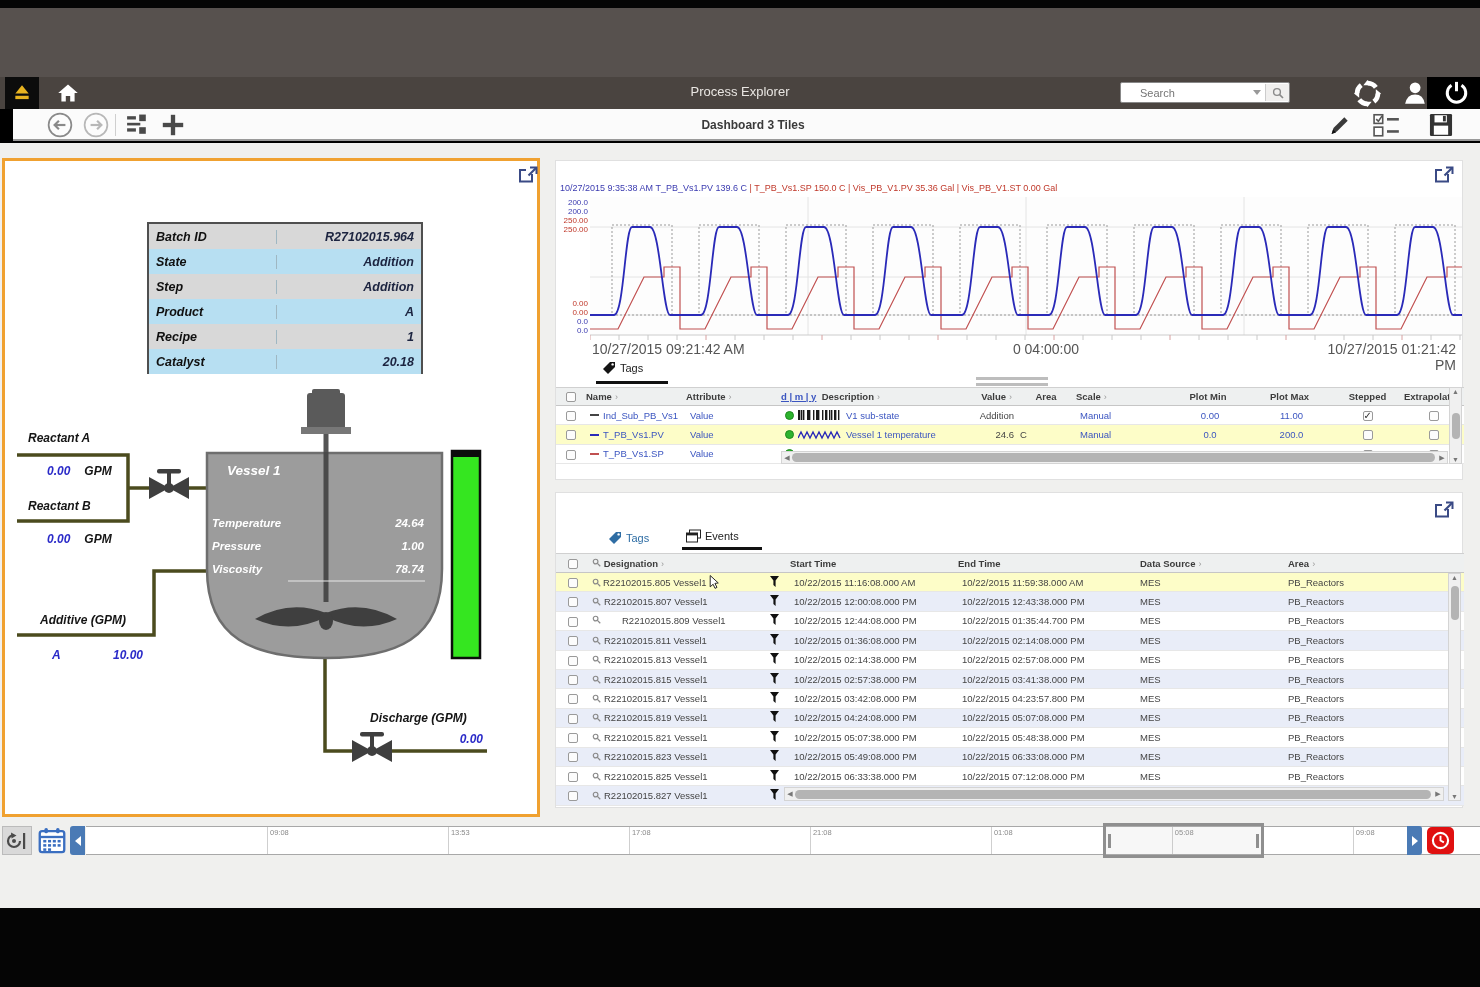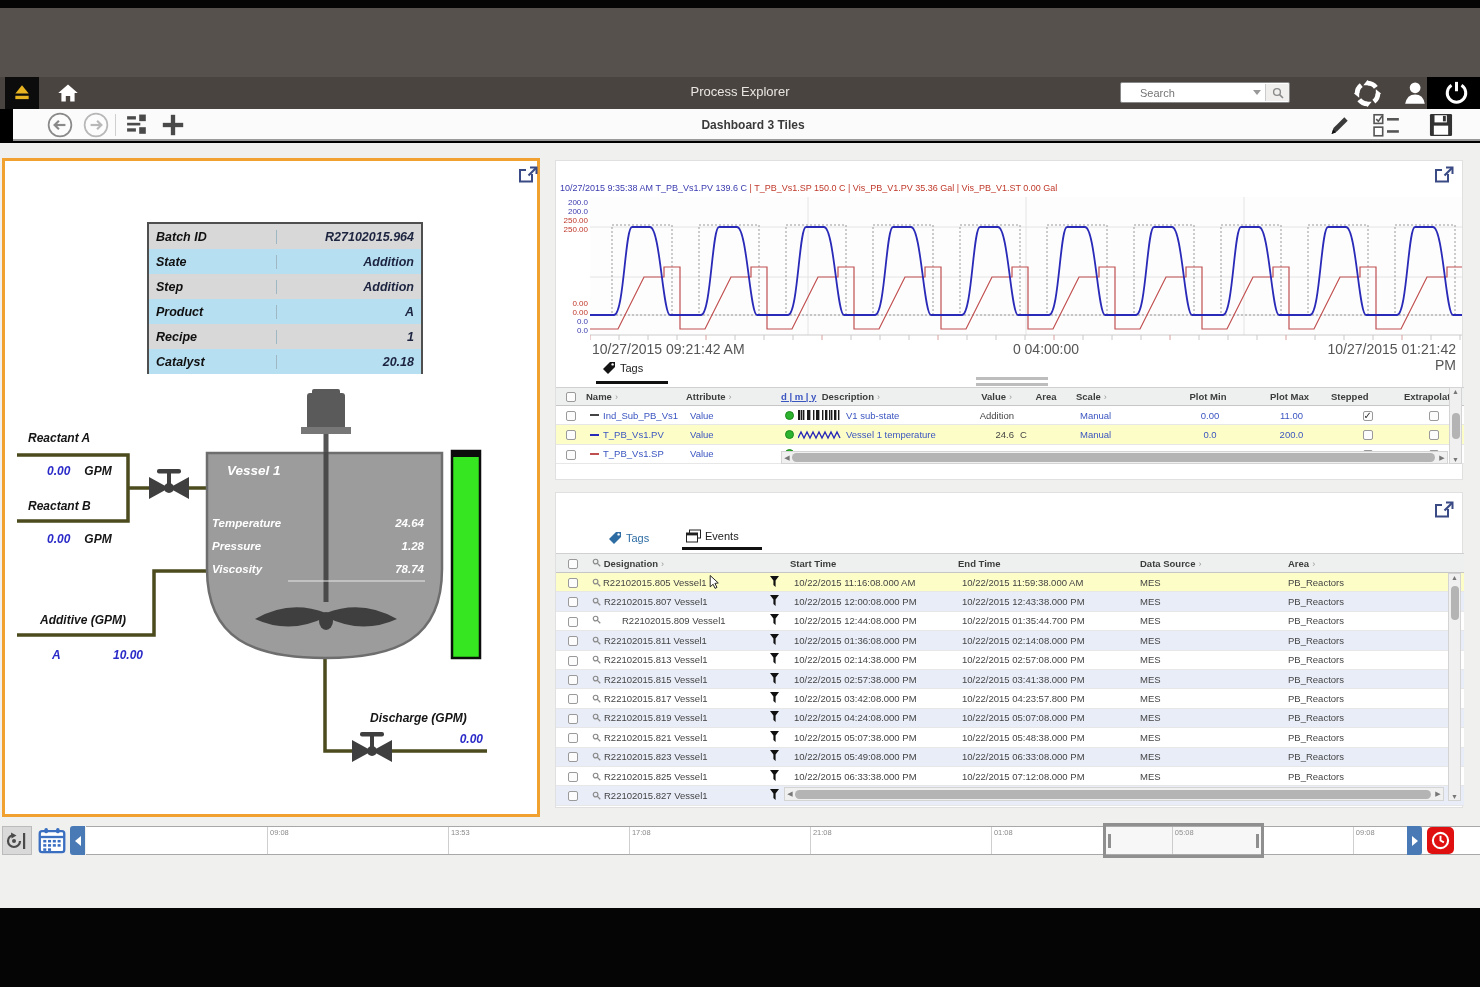--- a/index.html
+++ b/index.html
@@ -293,21 +293,21 @@
     <div class="abs dlabel" style="left:365px;top:550px;">Discharge (GPM)</div>
     <div class="abs dvalue" style="left:400px;top:571px;width:78px;text-align:right;">0.00</div>
     <div class="abs" style="left:222px;top:302px;color:#fff;font-weight:bold;font-size:13.5px;">Vessel 1</div>
     <div class="abs" id="vessel-metrics" style="left:207px;top:350px;">
         <div class="vmetric">
     <span class="vmlabel">Temperature</span>
     <span class="vmvalue">24.64</span>
   </div>
         <div class="vmetric">
     <span class="vmlabel">Pressure</span>
-    <span class="vmvalue">1.28</span>
+    <span class="vmvalue">1.00</span>
   </div>
         <div class="vmetric">
     <span class="vmlabel">Viscosity</span>
     <span class="vmvalue">78.74</span>
   </div>
       </div>
   </div>
 
   <div class="abs tile" id="trend-tile" style="left:555px;top:160px;width:908px;height:320px;">
     <div class="abs exporticon" style="left:878px;top:5px;">
@@ -403,21 +403,21 @@
     <div class="abs tgrid ghead" style="left:0;top:226px;width:908px;" id="tags-head">
         <div class="hcell" style="padding-left:10px;"><span class="cb"></span></div>
     <div class="hcell">Name<span class="sortmark">›</span></div>
     <div class="hcell">Attribute<span class="sortmark">›</span></div>
     <div class="hcell"><span class="dmy">d | m | y</span>&nbsp;&nbsp;Description<span class="sortmark">›</span></div>
     <div class="hcell" style="text-align:right;padding-right:4px;">Value<span class="sortmark">›</span></div>
     <div class="hcell" style="text-align:center;">Area</div>
     <div class="hcell">Scale<span class="sortmark">›</span></div>
     <div class="hcell" style="text-align:center;">Plot Min</div>
     <div class="hcell" style="text-align:center;">Plot Max</div>
-    <div class="hcell" style="">Stepped</div>
+    <div class="hcell" style="text-align:center;">Stepped</div>
     <div class="hcell">Extrapolated</div>
       </div>
     <div class="abs" style="left:0;top:245px;width:908px;" id="tags-body">
         <div class="tgrid grow ">
       <div style="padding-left:10px;"><span class="cb"></span></div>
       <div class="namecell"><span class="swatch" style="background:#444444"></span>Ind_Sub_PB_Vs1</div>
       <div class="bluecell">Value</div>
       <div class="namecell">
             <span class="dot"></span>
             <svg width="44" height="12" viewBox="0 0 44 12">

